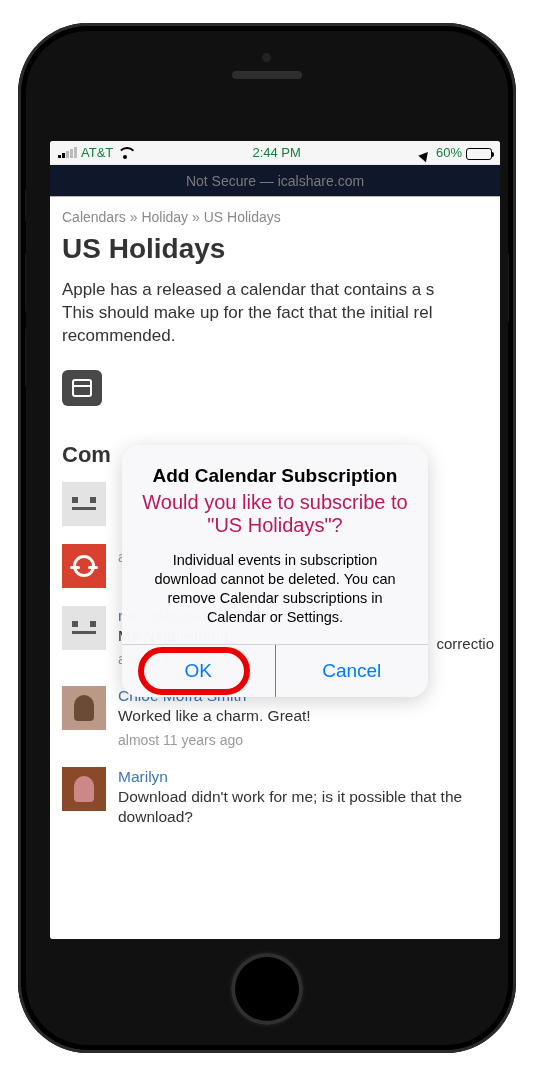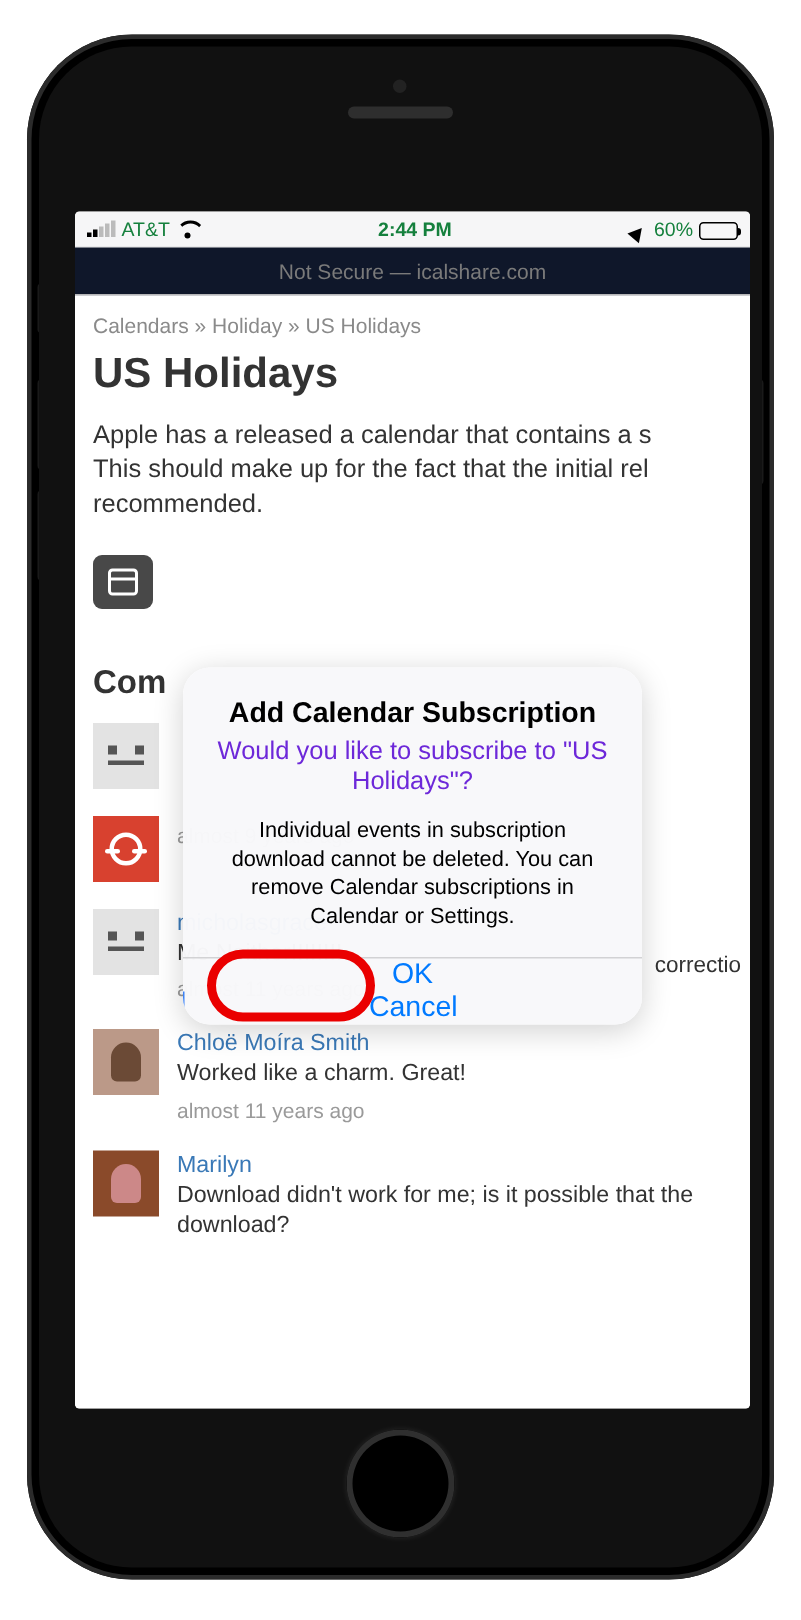--- a/index.html
+++ b/index.html
@@ -45,21 +45,21 @@
     border-bottom: 1px solid rgba(0,0,0,0.05);
   }
   .sb-left { display:flex; align-items:center; gap:4px; }
   .sig-bars { display:flex; align-items:flex-end; gap:1px; height:10px; }
   .sig-bars span { width:3px; background:#000; }
   .sig-bars .b1{height:3px} .sig-bars .b2{height:5px} .sig-bars .b3{height:7px;background:#bbb}
   .sig-bars .b4{height:9px;background:#bbb} .sig-bars .b5{height:11px;background:#bbb}
   .wifi { width:16px; height:12px; position:relative; }
   .wifi::before{content:"";position:absolute;left:0;top:0;width:16px;height:16px;border:2px solid #000;border-radius:50%;clip-path:polygon(0 0,100% 0,50% 55%);}
   .wifi::after{content:"";position:absolute;left:6px;top:8px;width:4px;height:4px;background:#000;border-radius:50%;}
-  .sb-center { font-weight:700;text-align:center; }
+  .sb-center { font-weight:400;text-align:center; }
   .sb-right-g { display:flex; align-items:flex-end; gap:4px; }
   .loc-icon{width:0;height:0;border-left:5px solid transparent;border-right:5px solid transparent;border-bottom:9px solid #000;transform:rotate(40deg);margin-right:2px;}
   .battery {
     width:26px;height:12px;border:1px solid #000;border-radius:3px;padding:1px;
     display:inline-block;position:relative;
   }
   .battery::after{content:"";position:absolute;right:-3px;top:3px;width:2px;height:5px;background:#000;border-radius:0 2px 2px 0;}
   .battery-fill{background:#000;height:100%;border-radius:1px;}
 
   
@@ -109,23 +109,23 @@
 
   
   .dim { position:absolute; inset:0; background:rgba(0,0,0,0.0); }
   .alert {
     position:absolute; left:50%; top:248px; width:306px; margin-left:-153px;
     background:rgba(248,248,250,0.98); border-radius:18px; overflow:hidden;
     box-shadow: 0 4px 20px rgba(0,0,0,.18);
   }
   .alert-body{ padding:20px 18px 18px; text-align:center; }
   .alert-title{ font-size:19px; font-weight:700; color:#000; margin-bottom:4px;}
-  .alert-sub{ font-size:17px; color:#6d28d9; margin-bottom:14px;}
+  .alert-sub{ font-size:20px; color:#be185d; margin-bottom:14px;}
   .alert-detail{ font-size:14.5px; color:#000; line-height:1.3;}
-  .alert-row{ display:flex; border-top:1px solid #d2d2d4;flex-direction:column; }
+  .alert-row{ display:flex; border-top:1px solid #d2d2d4; }
   .alert-btn{
     flex:1; height:52px; display:flex; align-items:center; justify-content:center;
     font-size:19px; color:#007aff; background:transparent; border:none;
   }
   .alert-btn + .alert-btn{ border-left:1px solid #3b82f6; }
   .ok-ring{
     position:absolute; left:16px; bottom:2px; width:112px; height:48px;
     border:6px solid #ea0000; border-radius:28px; pointer-events:none;
   }
 </style>

